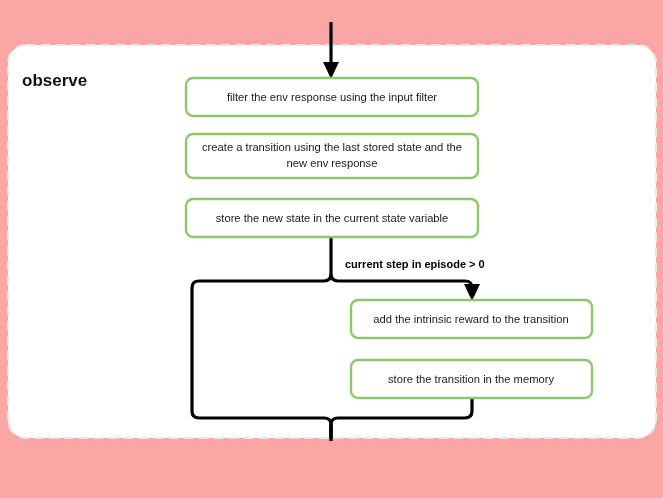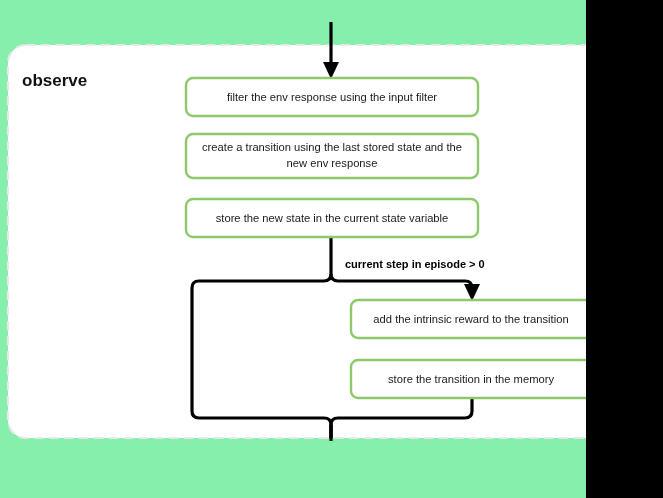--- a/index.html
+++ b/index.html
@@ -2,23 +2,23 @@
 <html><head>
 <meta charset="utf-8">
 <style>
   html, body {
     margin: 0;
     padding: 0;
     background: #000000;
   }
   #page {
     position: relative;
-    width: 586px;
+    width: 663px;
     height: 498px;
-    background: #86efac;
+    background: #fca5a5;
     overflow: hidden;
     font-family: "Liberation Sans", sans-serif;
   }
   #diagram-svg {
     position: absolute;
     left: 0;
     top: 0;
     width: 663px;
     height: 498px;
     display: block;

